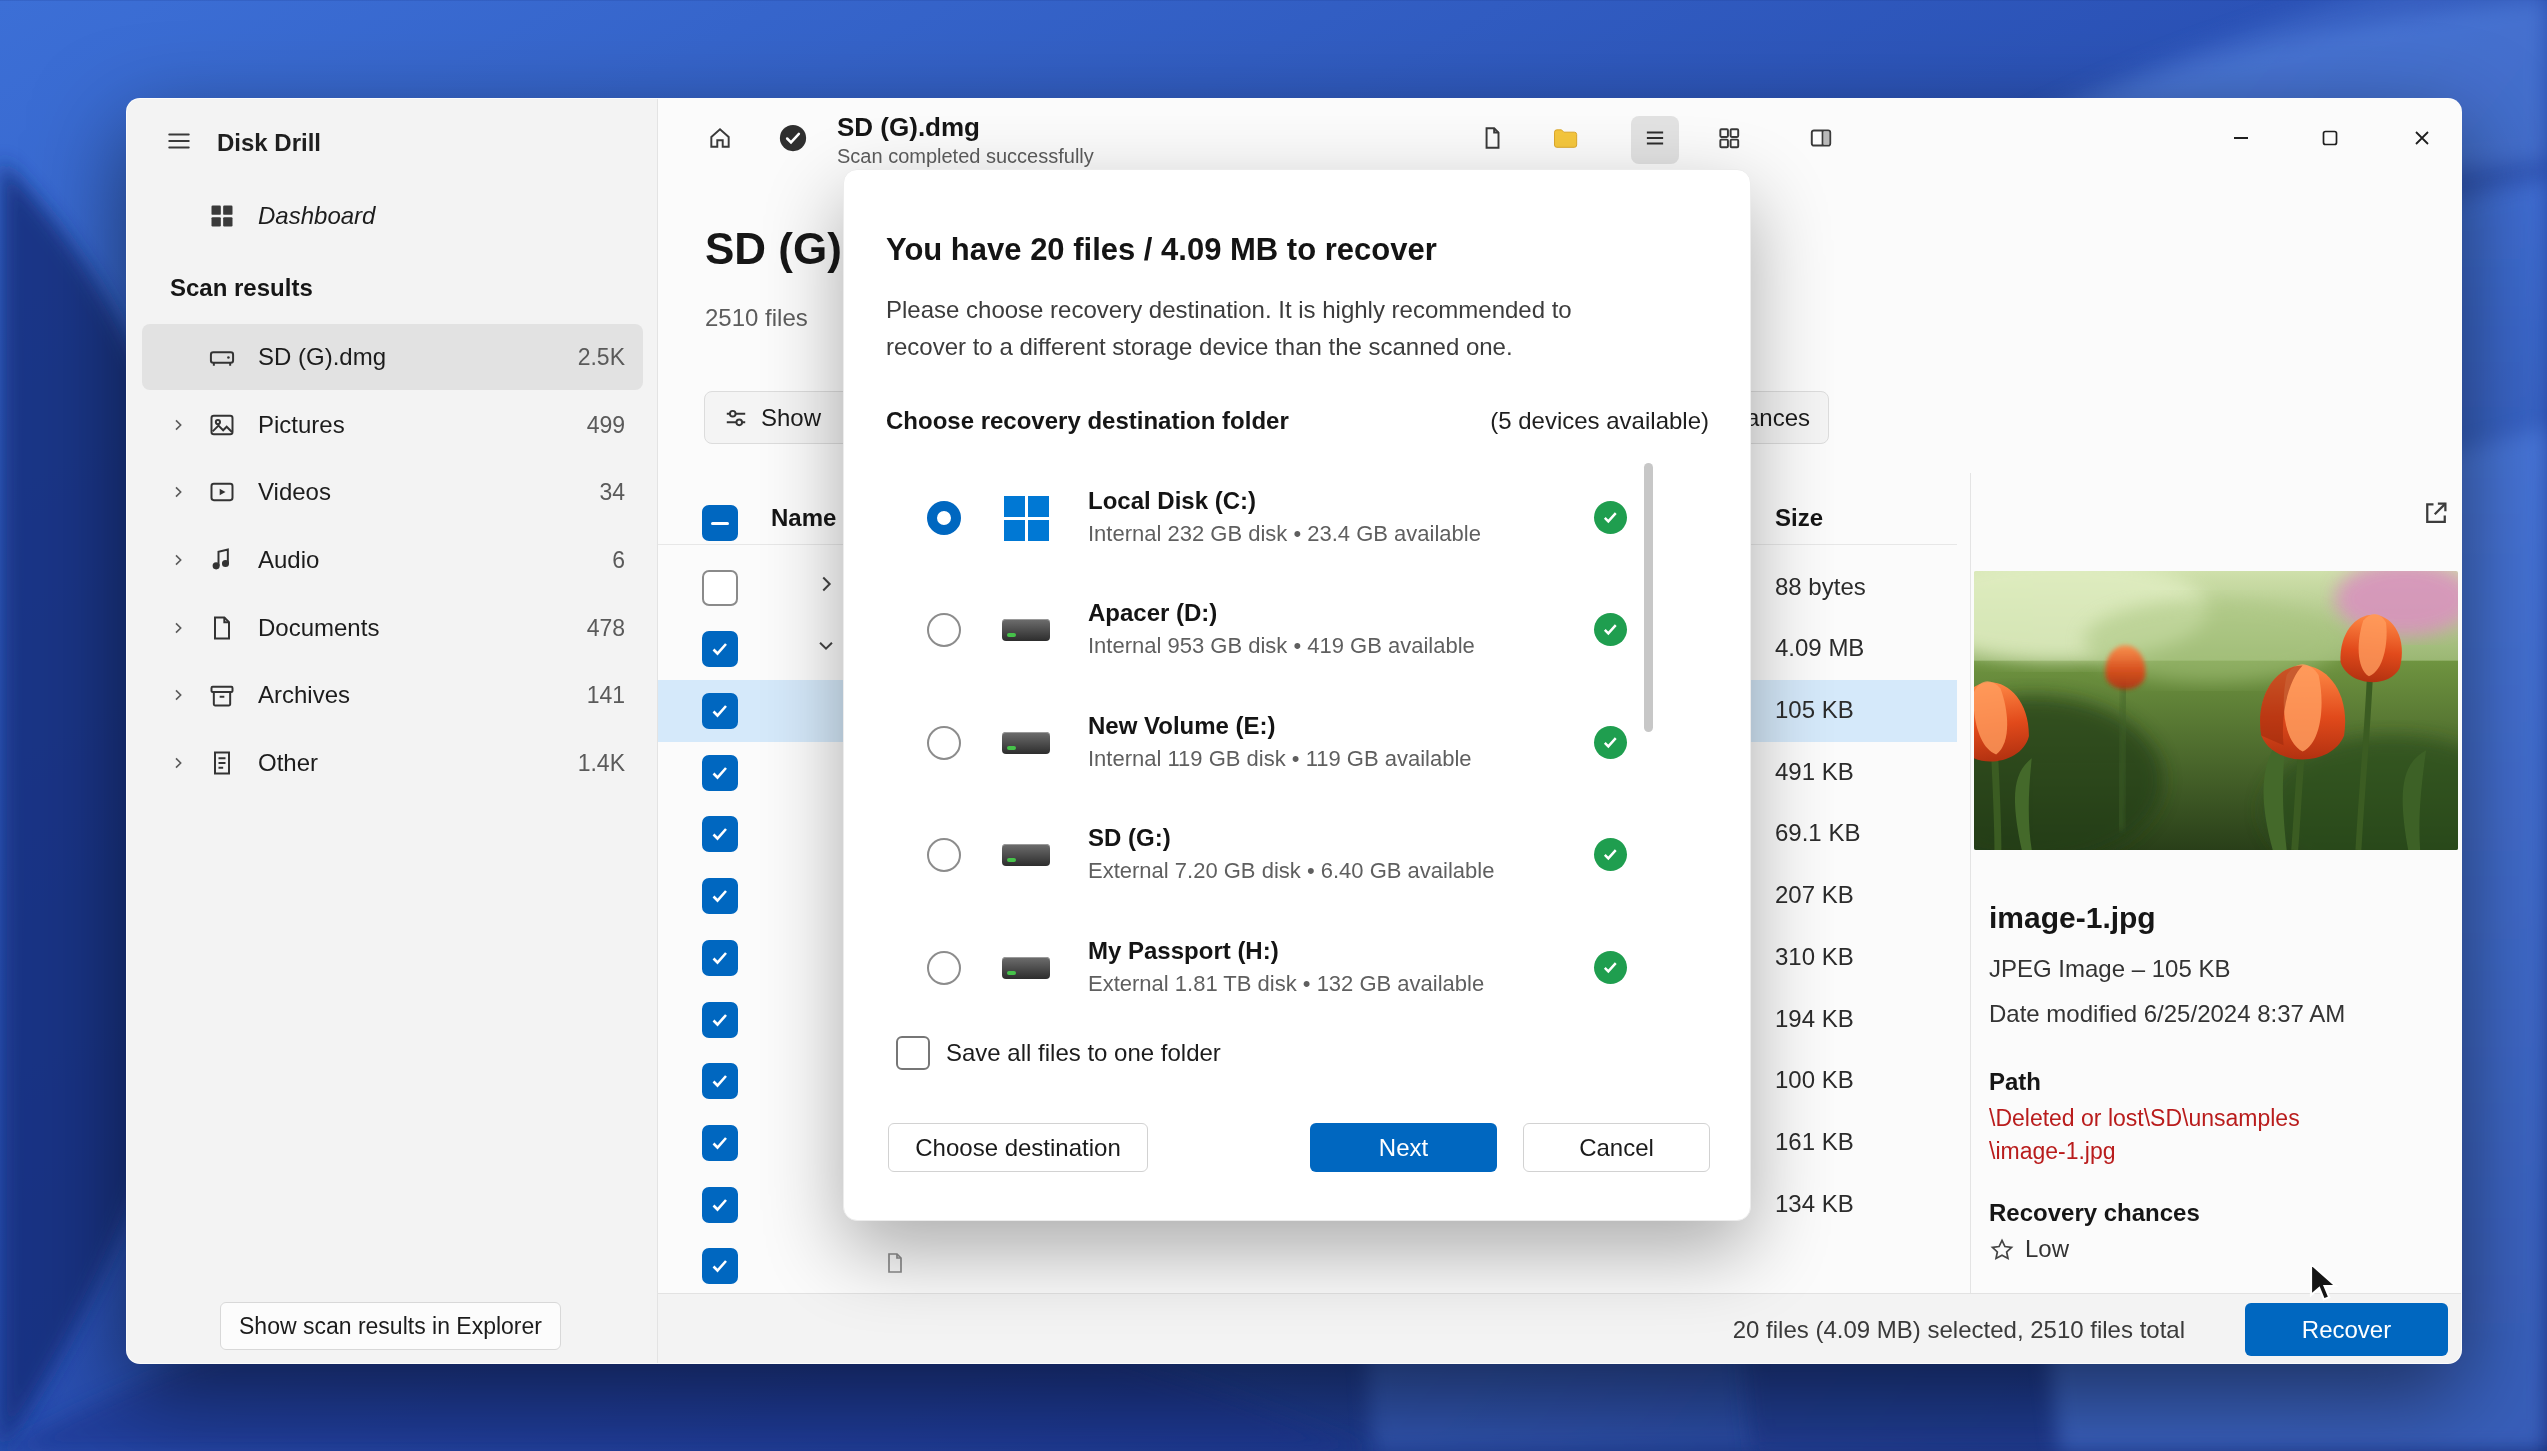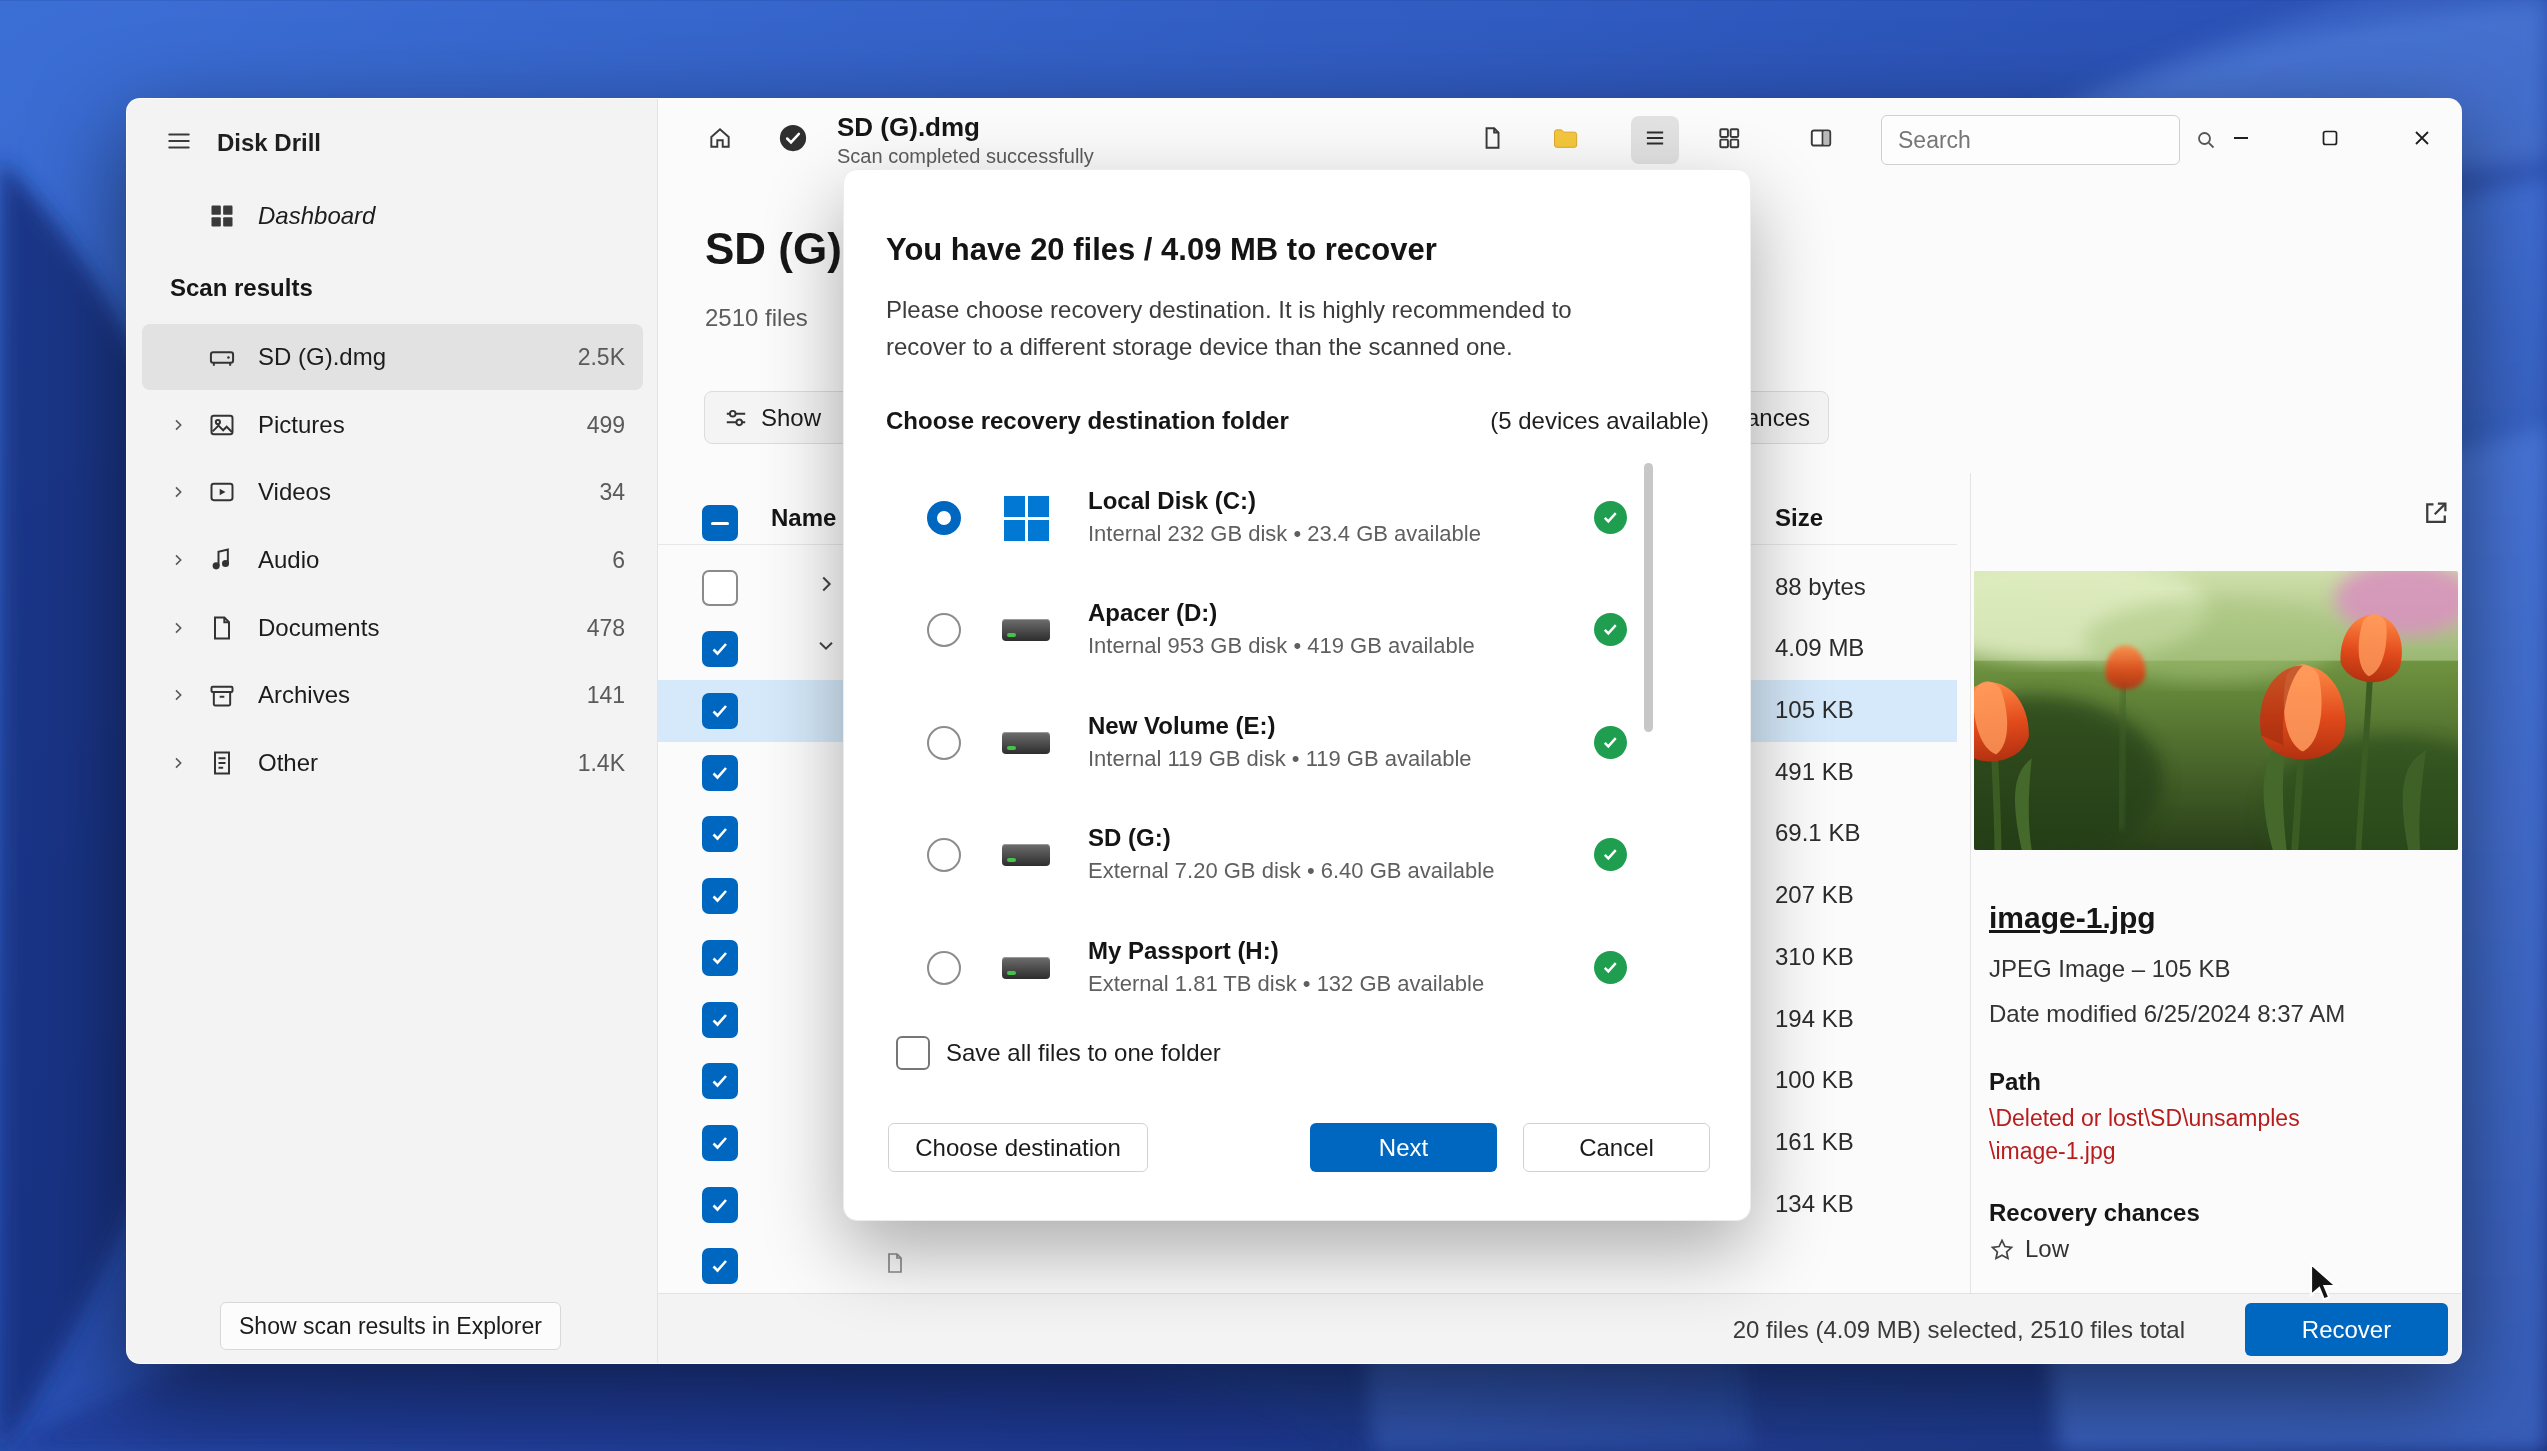--- a/index.html
+++ b/index.html
@@ -57,21 +57,21 @@
   .cb.indet { background:#0067c0; border-color:#0067c0; }
   .cb.indet::after { content:""; width:18px; height:3px; background:#fff; border-radius:2px; }
   .row-chev { position:absolute; left:157px; top:16px; color:#4a4a4a; }
   .row-size { position:absolute; left:1117px; top:16px; font-size:24px; color:#2c2c2c; }
   .row-fileicon { position:absolute; left:225px; top:16px; color:#8c8c8c; }
 
   
   .panel-divider { position:absolute; left:1843px; top:374px; width:1px; height:820px; background:#e4e4e4; }
   .ext-link { position:absolute; left:2289px; top:396px; width:40px; height:40px; display:flex; align-items:center; justify-content:center; color:#3c3c3c; }
   .pv-img { position:absolute; left:1847px; top:472px; width:484px; height:279px; overflow:hidden; border-radius:2px; }
-  .pv-title { position:absolute; left:1862px; top:802px; font-size:30px; font-weight:700; color:#161616;text-decoration:underline; }
+  .pv-title { position:absolute; left:1862px; top:802px; font-size:30px; font-weight:700; color:#161616; }
   .pv-info { position:absolute; left:1862px; top:856px; font-size:24px; color:#333; }
   .pv-date { position:absolute; left:1862px; top:901px; font-size:24px; color:#333; }
   .pv-path-label { position:absolute; left:1862px; top:969px; font-size:24px; font-weight:700; color:#161616; }
   .pv-path { position:absolute; left:1862px; top:1003px; font-size:23px; color:#b91c1c; line-height:33px; width:468px; }
   .pv-rc-label { position:absolute; left:1862px; top:1100px; font-size:24px; font-weight:700; color:#161616; }
   .pv-rc-val { position:absolute; left:1862px; top:1136px; display:flex; align-items:flex-end; font-size:24px; color:#333; }
   .pv-rc-val .star { margin-right:10px; display:flex; color:#444; }
 
   
   .statusbar { position:absolute; left:531px; top:1194px; width:1805px; height:72px; background:#f3f3f3; border-top:1px solid #e2e2e2; z-index:5; }
@@ -341,29 +341,20 @@
     <div class="icon-btn" style="left:1670px; top:17px;">
       <span>
         <svg width="26" height="26" viewBox="0 0 24 24" fill="none" stroke="#3a3a3a" stroke-width="1.8">
             <rect x="3.5" y="5" width="17" height="14" rx="2"></rect>
             <path d="M13.5 5v14"></path>
             <rect x="14.5" y="6" width="5" height="12" fill="#b9b9b9" stroke="none"></rect>
           </svg>
       </span>
     </div>
 
-    <div class="search-box">
-      <input placeholder="Search" style="">
-      <span class="search-mag">
-        <svg width="24" height="24" viewBox="0 0 24 24" fill="none" stroke="#555" stroke-width="1.8">
-            <circle cx="10.5" cy="10.5" r="5.5"></circle>
-            <path d="M14.8 14.8L19.5 19.5"></path>
-          </svg>
-      </span>
-    </div>
 
     <div class="icon-btn" style="left:2084px; top:17px; width:60px;">
       <span>
         <svg width="24" height="24" viewBox="0 0 24 24" stroke="#1f1f1f" stroke-width="1.8">
             <path d="M5 12h14"></path>
           </svg>
       </span>
     </div>
     <div class="icon-btn" style="left:2173px; top:17px; width:60px;">
       <span>

